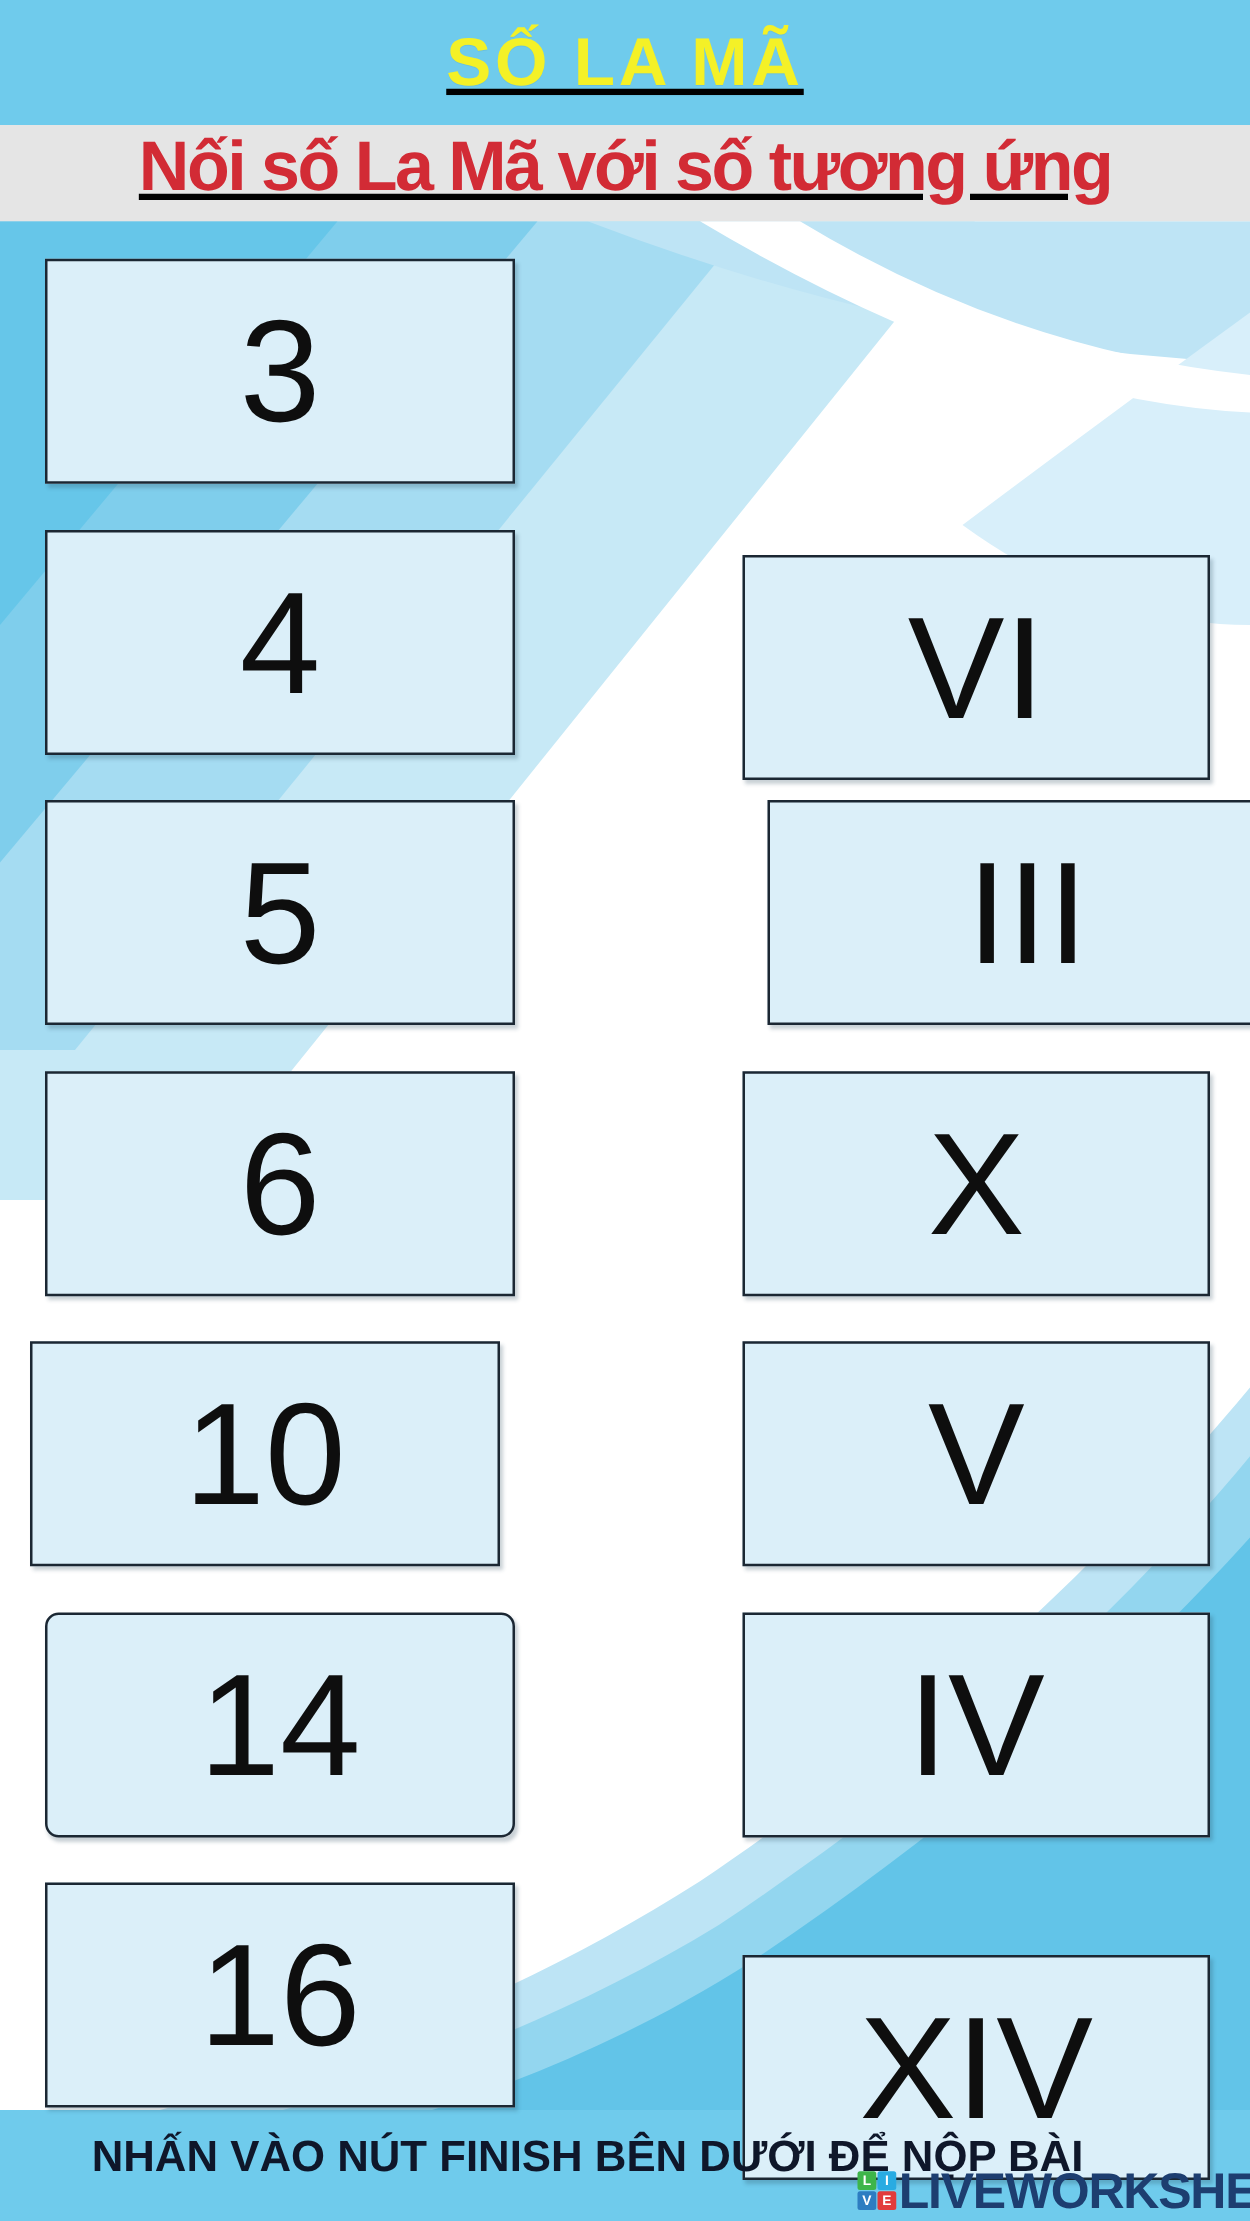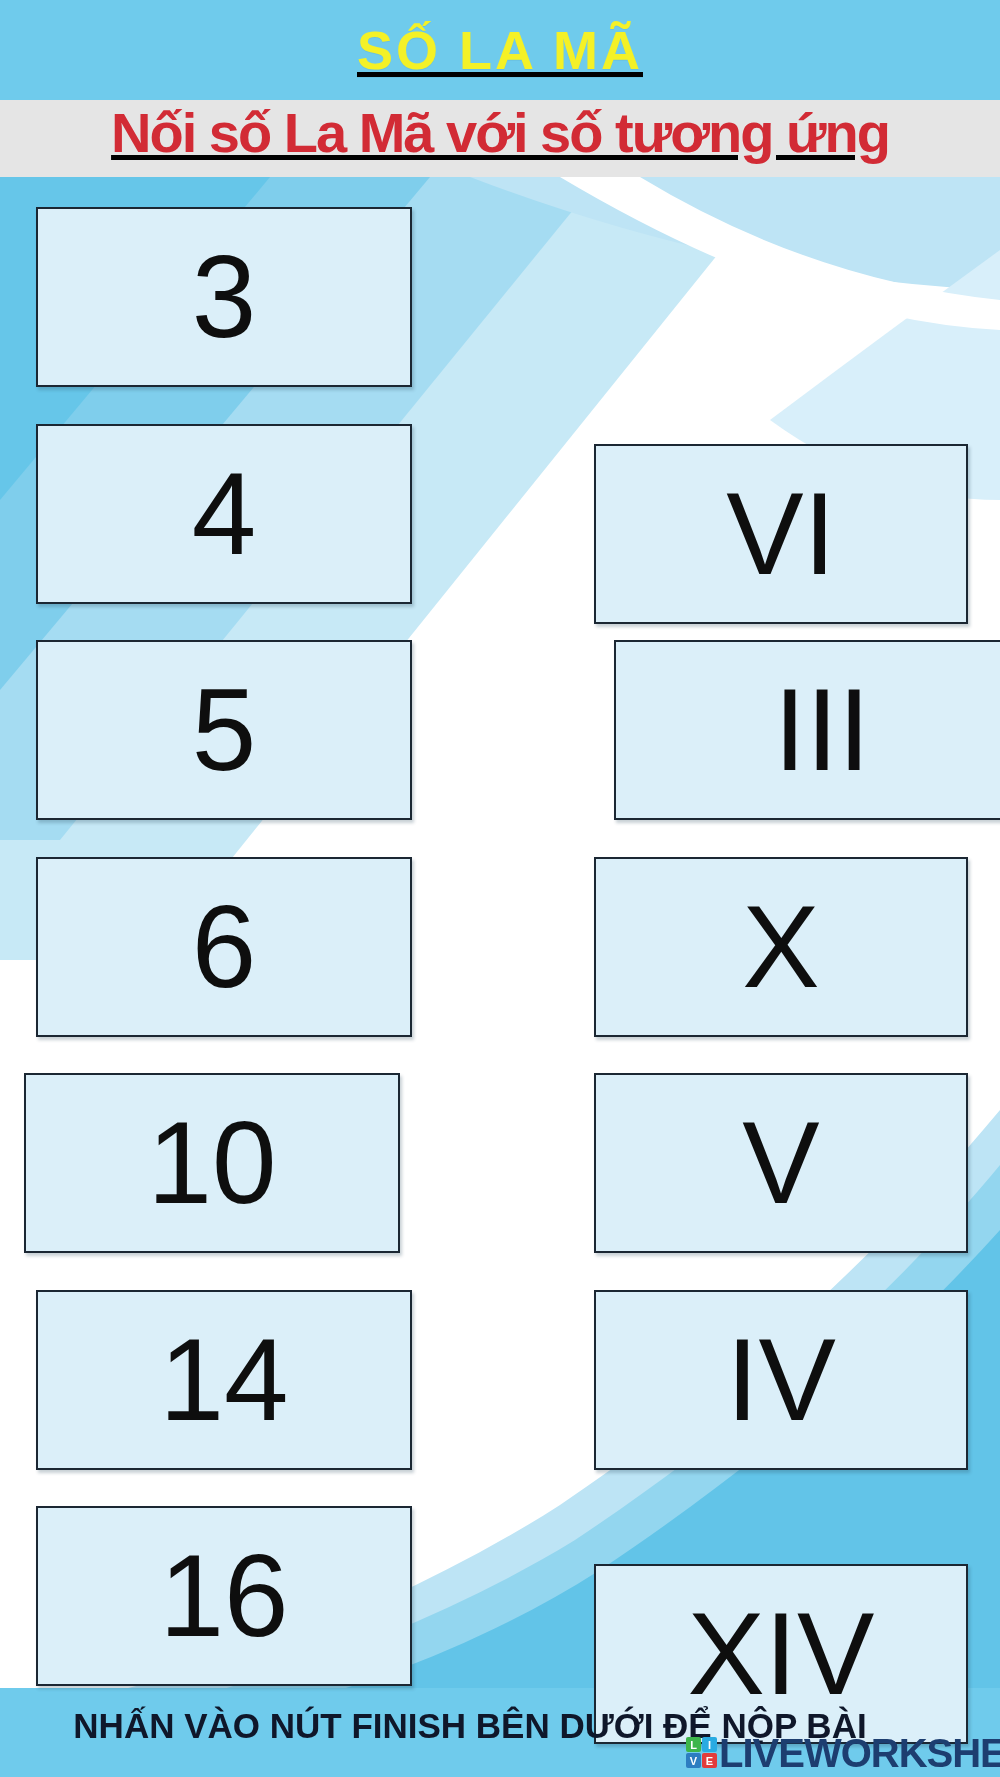--- a/index.html
+++ b/index.html
@@ -55,21 +55,21 @@
 <div class="band" id="instruction-band">
   <div id="instruction">Nối số La Mã với số tương ứng</div>
 </div>
 
 <div id="board">
     <div class="match-box" style="left: 36px; top: 207px; width: 372px; height: 176px;">3</div>
     <div class="match-box" style="left: 36px; top: 424px; width: 372px; height: 176px;">4</div>
     <div class="match-box" style="left: 36px; top: 640px; width: 372px; height: 176px;">5</div>
     <div class="match-box" style="left: 36px; top: 857px; width: 372px; height: 176px;">6</div>
     <div class="match-box" style="left: 24px; top: 1073px; width: 372px; height: 176px;">10</div>
-    <div class="match-box" style="left: 36px; top: 1290px; width: 372px; height: 176px;">14</div>
+    <div class="match-box" style="left: 36px; top: 1290px; width: 372px; height: 176px; border-radius: 11px;">14</div>
     <div class="match-box" style="left: 36px; top: 1506px; width: 372px; height: 176px;">16</div>
     <div class="match-box" style="left: 594px; top: 424px; width: 370px; height: 176px; margin-top: 20px;">VI</div>
     <div class="match-box" style="left: 614px; top: 640px; width: 370px; height: 176px; padding-left: 21px;">III</div>
     <div class="match-box" style="left: 594px; top: 857px; width: 370px; height: 176px;">X</div>
     <div class="match-box" style="left: 594px; top: 1073px; width: 370px; height: 176px;">V</div>
     <div class="match-box" style="left: 594px; top: 1290px; width: 370px; height: 176px;">IV</div>
     <div class="match-box" style="left: 594px; top: 1564px; width: 370px; height: 176px;">XIV</div>
   </div>
 
 <div class="band" id="footer-band"></div>

